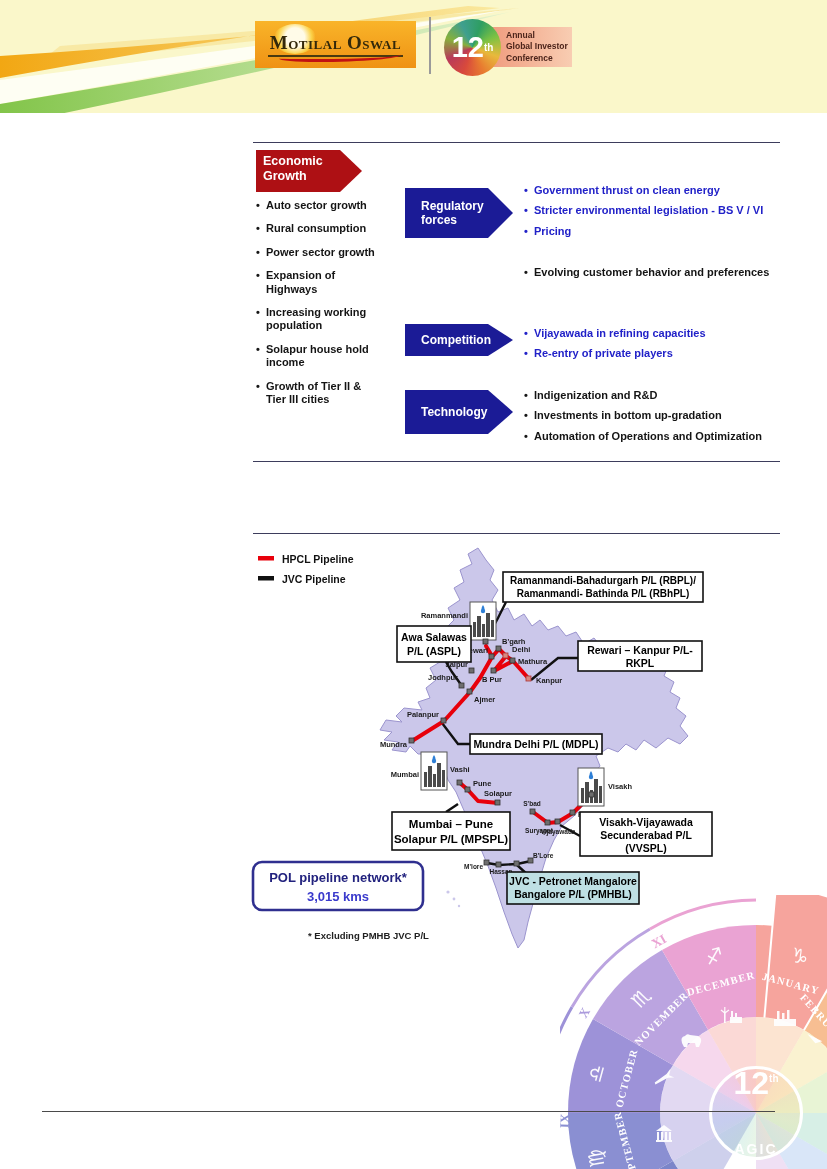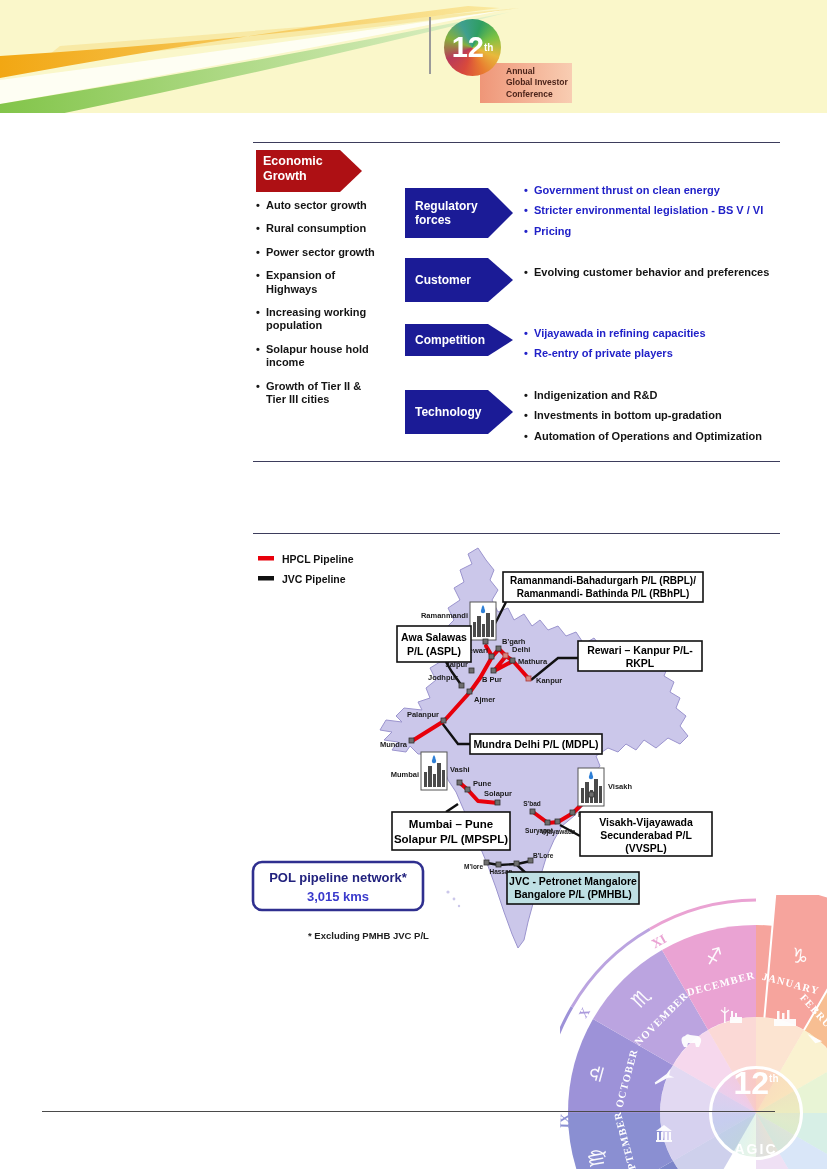--- a/index.html
+++ b/index.html
@@ -17,34 +17,34 @@
   .mo-swoosh{position:absolute;left:24px;bottom:6px;width:122px;height:8px;border-bottom:3px solid #C21212;
              border-radius:0 0 90% 40%;}
   .hdr-divider{position:absolute;left:429px;top:17px;width:2px;height:57px;background:#9a9a9a;}
   .agic-circle{position:absolute;left:444px;top:19px;width:57px;height:57px;border-radius:50%;
       background:conic-gradient(from 20deg,#2e9e62,#7cc243,#e8b93c,#e87b30,#d8493c,#b83a5a,#87b03c,#3f9f8f,#2e9e62);
       display:flex;align-items:center;justify-content:center;z-index:2;}
   .agic-circle .n{color:#fff;font-weight:bold;font-size:29px;line-height:1;}
   .agic-circle .sup{color:#fff;font-weight:bold;font-size:10px;vertical-align:super;}
   .agic-band{position:absolute;left:480px;top:27px;width:92px;height:40px;
       background:linear-gradient(90deg,#EF9678,#F8CDB2);display:flex;flex-direction:column;justify-content:center;
-      padding-left:26px;box-sizing:border-box;z-index:1;margin-top:36px;}
+      padding-left:26px;box-sizing:border-box;z-index:1;}
   .agic-band div{font-size:8.5px;font-weight:bold;color:#4c241a;line-height:1.3;}
   
   .hline{position:absolute;height:0;border-top:1.6px solid #3D3D5C;}
   
   .arrow-red{position:absolute;left:256px;top:150px;width:106px;height:42px;background:#AE1014;
      clip-path:polygon(0 0,calc(100% - 22px) 0,100% 50%,calc(100% - 22px) 100%,0 100%);
      color:#fff;font-weight:bold;font-size:12.5px;line-height:1.2;padding:4px 0 0 7px;box-sizing:border-box;}
   .drv-bullets{position:absolute;left:256px;top:199px;width:122px;}
   .bl{display:flex;margin-bottom:10px;font-size:11px;font-weight:bold;color:#141414;line-height:1.22;}
   .bl .dot{flex:0 0 10px;font-size:11px;}
   .chev{position:absolute;left:405px;width:108px;background:#1B1B96;color:#fff;font-weight:bold;font-size:12px;
      clip-path:polygon(0 0,calc(100% - 25px) 0,100% 50%,calc(100% - 25px) 100%,0 100%);
-     display:flex;align-items:center;line-height:1.2;padding-left:10px;box-sizing:border-box;}
+     display:flex;align-items:center;line-height:1.2;padding-left:16px;box-sizing:border-box;}
   .fgroup{position:absolute;left:524px;width:250px;}
   .fgroup .bl{margin-bottom:7px;}
   .blue .bl{color:#2121C8;}
   
   .city{font:bold 7.5px "Liberation Sans",sans-serif;fill:#1a1a1a;}
   .citysm{font:bold 6.5px "Liberation Sans",sans-serif;fill:#1a1a1a;}
   .callout-t{font:bold 10px "Liberation Sans",sans-serif;fill:#000;text-anchor:middle;}
   .callout-s{font:bold 10.5px "Liberation Sans",sans-serif;fill:#000;text-anchor:middle;}
   .callout-b{font:bold 11.5px "Liberation Sans",sans-serif;fill:#000;text-anchor:middle;}
   .legend-t{font:bold 10.5px "Liberation Sans",sans-serif;fill:#111;}
@@ -81,20 +81,25 @@
         <linearGradient id="gG" x1="0" y1="0" x2="1" y2="0">
           <stop offset="0" stop-color="#7CC243"></stop>
             <stop offset="1" stop-color="#E2F2CE"></stop>
         </linearGradient>
       </defs>
       <path d="M60,46 Q300,28 520,8 Q290,40 40,62 Z" fill="#F6D878" opacity="0.45"></path>
       <path d="M0,56 Q250,40 500,8 L468,6 Q238,34 0,78 Z" fill="url(#gY)"></path>
       <path d="M0,80 Q250,48 505,10 Q255,60 0,104 Z" fill="#FEFEF6" opacity="0.92"></path>
       <path d="M0,104 Q258,62 510,12 Q262,74 0,126 Z" fill="url(#gG)" opacity="0.95"></path>
     </svg>
+    <div class="mo-logo">
+      <div class="mo-sun"></div>
+      <div class="mo-text">Motilal Oswal</div>
+      <div class="mo-swoosh"></div>
+    </div>
     <div class="hdr-divider"></div>
     <div class="agic-band">
       <div>Annual</div>
       <div>Global Investor</div>
       <div>Conference</div>
     </div>
     <div class="agic-circle">
       <span class="n">12</span>
         <span class="sup">th</span>
     </div>
@@ -133,23 +138,20 @@
         <span>Solapur house hold income</span>
       </div>
     <div class="bl">
         <span class="dot">•</span>
         <span>Growth of Tier II &amp; Tier III cities</span>
       </div>
   </div>
 
   <div class="chev" style="top:188px;height:50px;">
     <span>Regulatory forces</span>
-    </div>
-  <div class="chev" style="top:258px;height:44px;">
-    <span>Customer</span>
     </div>
   <div class="chev" style="top:324px;height:32px;">
     <span>Competition</span>
     </div>
   <div class="chev" style="top:390px;height:44px;">
     <span>Technology</span>
     </div>
 
   <div class="fgroup blue" style="top:184px;">
     <div class="bl">

